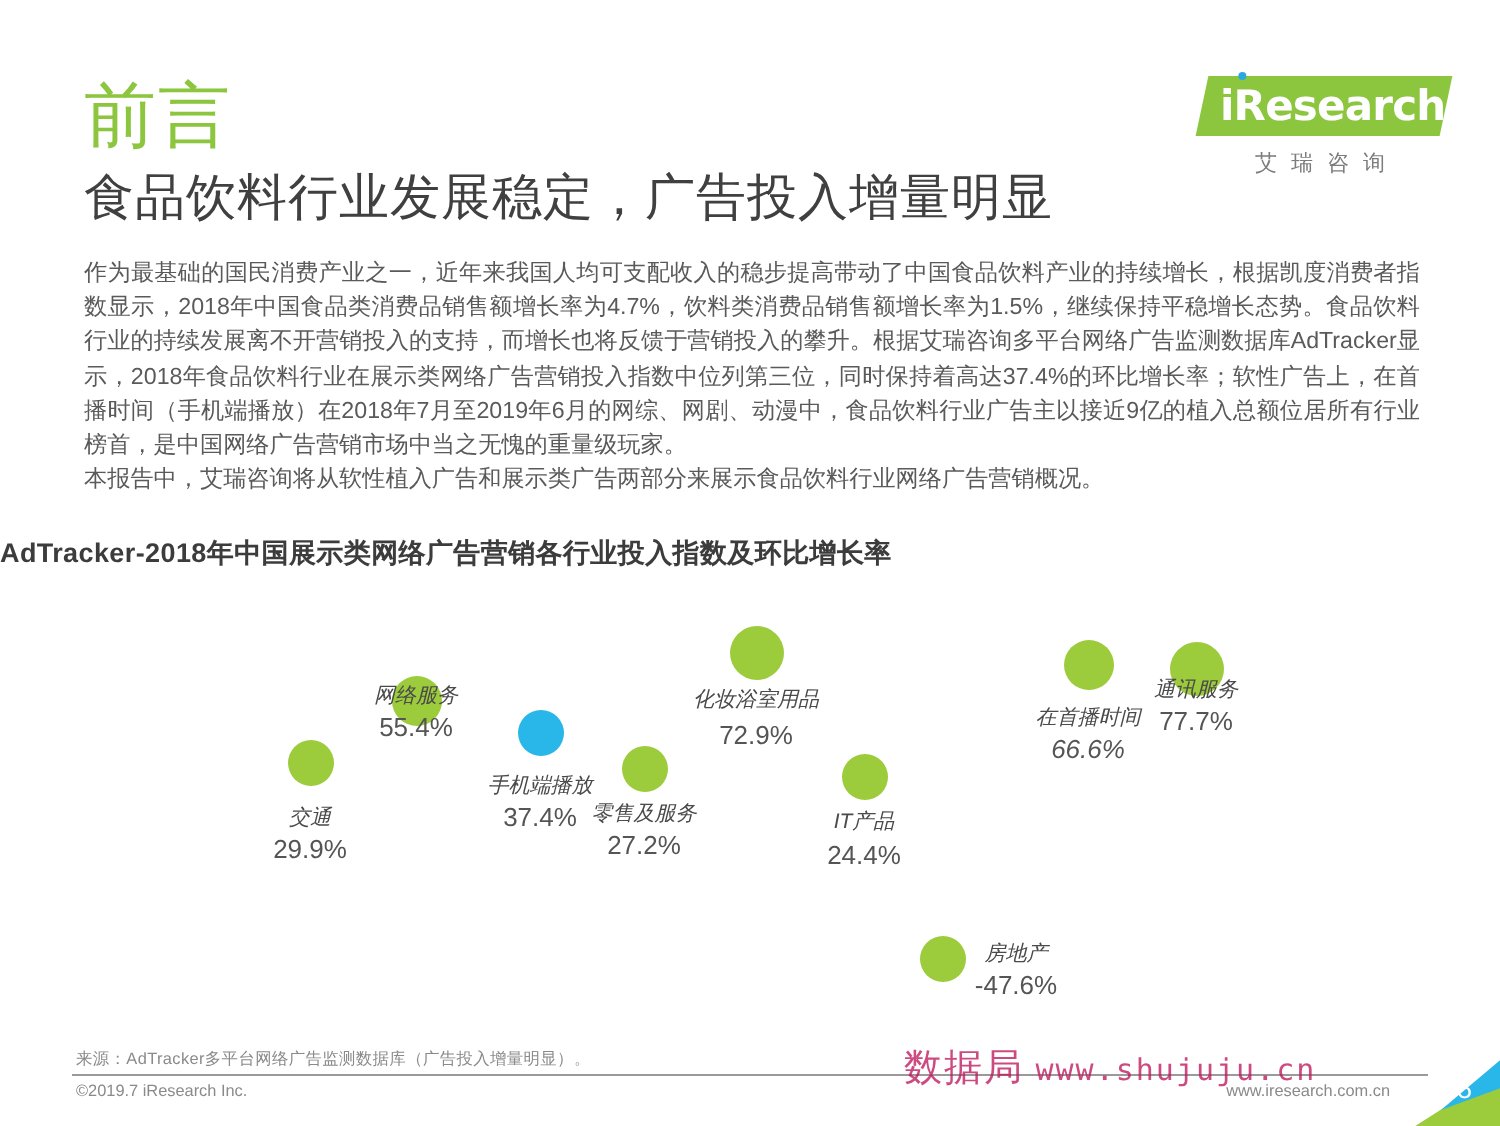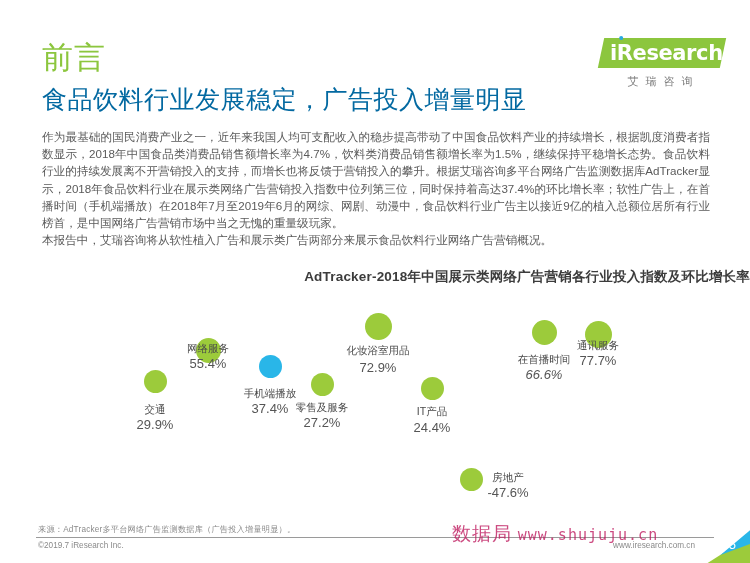--- a/index.html
+++ b/index.html
@@ -8,27 +8,27 @@
     background:#ffffff;
     font-family:"Liberation Sans","DejaVu Sans",sans-serif;
     position:relative;overflow:hidden;
     -webkit-font-smoothing:antialiased;
   }
   .page{position:absolute;inset:0;}
 
   
   .eyebrow{
     position:absolute;left:42px;top:40px;
-    font-size:31px;line-height:36px;
+    font-size:36px;line-height:36px;
     color:#8cc63e;font-weight:400;letter-spacing:1px;
   }
   .headline{
     position:absolute;left:42px;top:84px;
     font-size:25px;line-height:30px;
-    color:#0369a1;font-weight:400;letter-spacing:0.5px;
+    color:#404040;font-weight:400;letter-spacing:0.5px;
   }
 
   
   .logo-wrap{position:absolute;right:27px;top:38px;width:126px;}
   .logo-mark{
     position:relative;width:122px;height:30px;
     background:#8cc63e;
     transform:skewX(-12deg);
     margin-left:4px;
   }
@@ -54,36 +54,36 @@
   .body-copy{
     position:absolute;left:42px;top:128px;width:668px;
     font-size:11.6px;line-height:17.2px;
     color:#5a5a5a;text-align:justify;
   }
   .body-copy p{margin:0;}
 
   
   .chart-title{
     position:absolute;left:0;right:0;top:268px;
-    text-align:right;font-size:13.5px;font-weight:700;
+    text-align:left;font-size:13.5px;font-weight:700;
     color:#3c3c3c;letter-spacing:0.2px;
   }
   .chart{
     position:absolute;left:0;top:290px;width:750px;height:230px;
   }
 
   
   .bubble{
     position:absolute;border-radius:50%;
     background:#9ccb3b;
   }
   .bubble.blue{background:#29b6e8;}
   .blabel{
     position:absolute;text-align:center;color:#4a4a4a;
-    font-size:10.5px;line-height:14px;white-space:nowrap;
+    font-size:10.5px;line-height:14px;white-space:nowrap;font-style:italic;
   }
   .bval{
     position:absolute;text-align:center;color:#555555;
     font-size:13px;line-height:14px;white-space:nowrap;
   }
 
   
   .source{
     position:absolute;left:38px;top:524px;
     font-size:8.2px;color:#8a8a8a;letter-spacing:0.2px;

